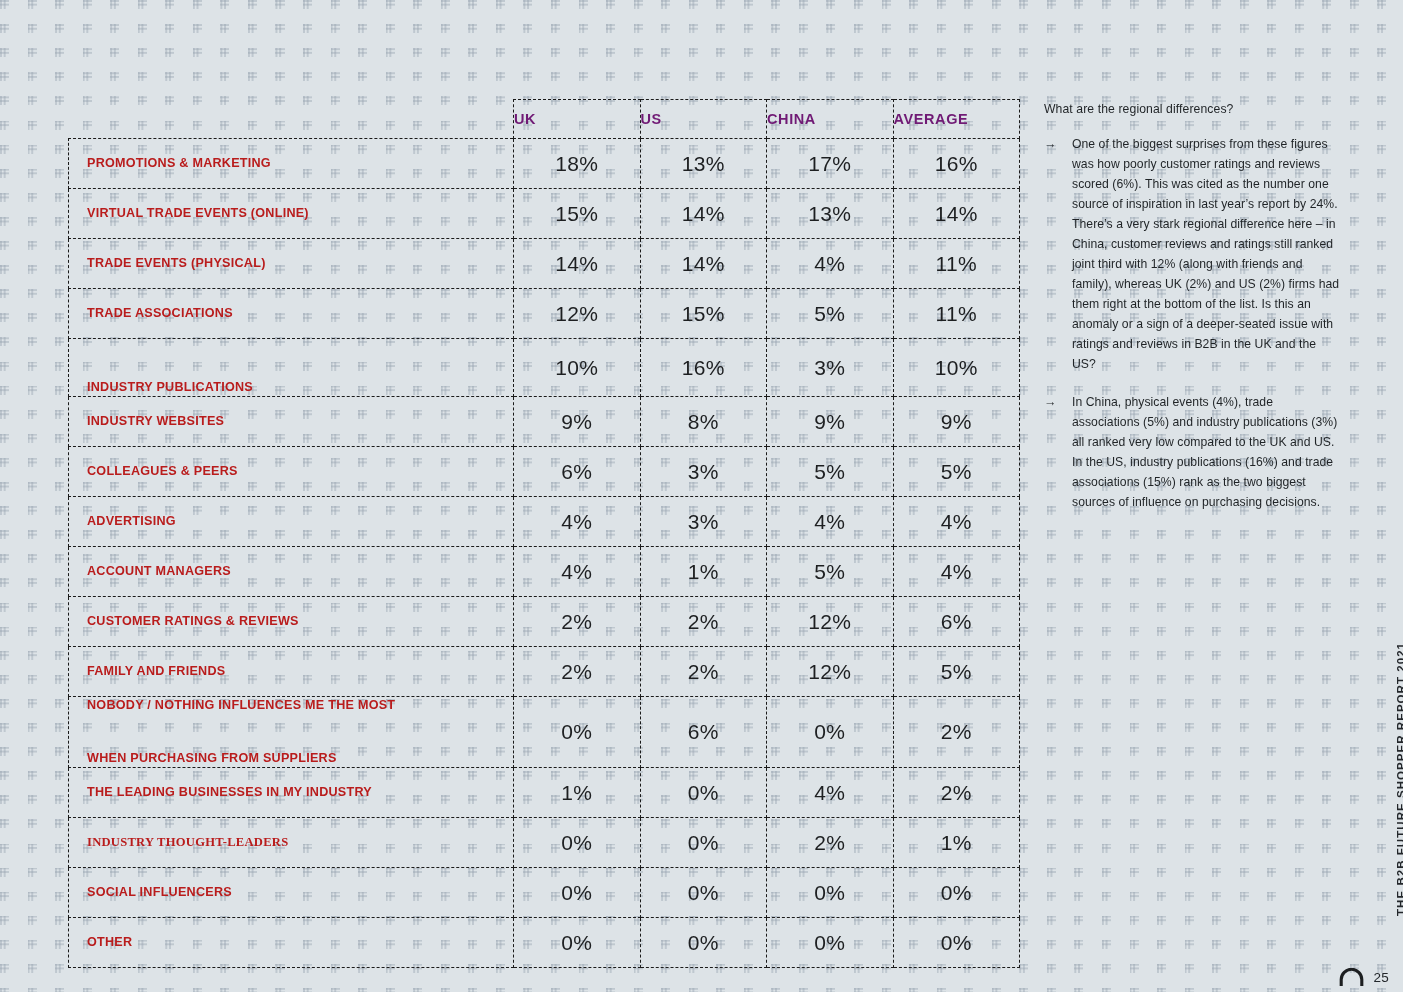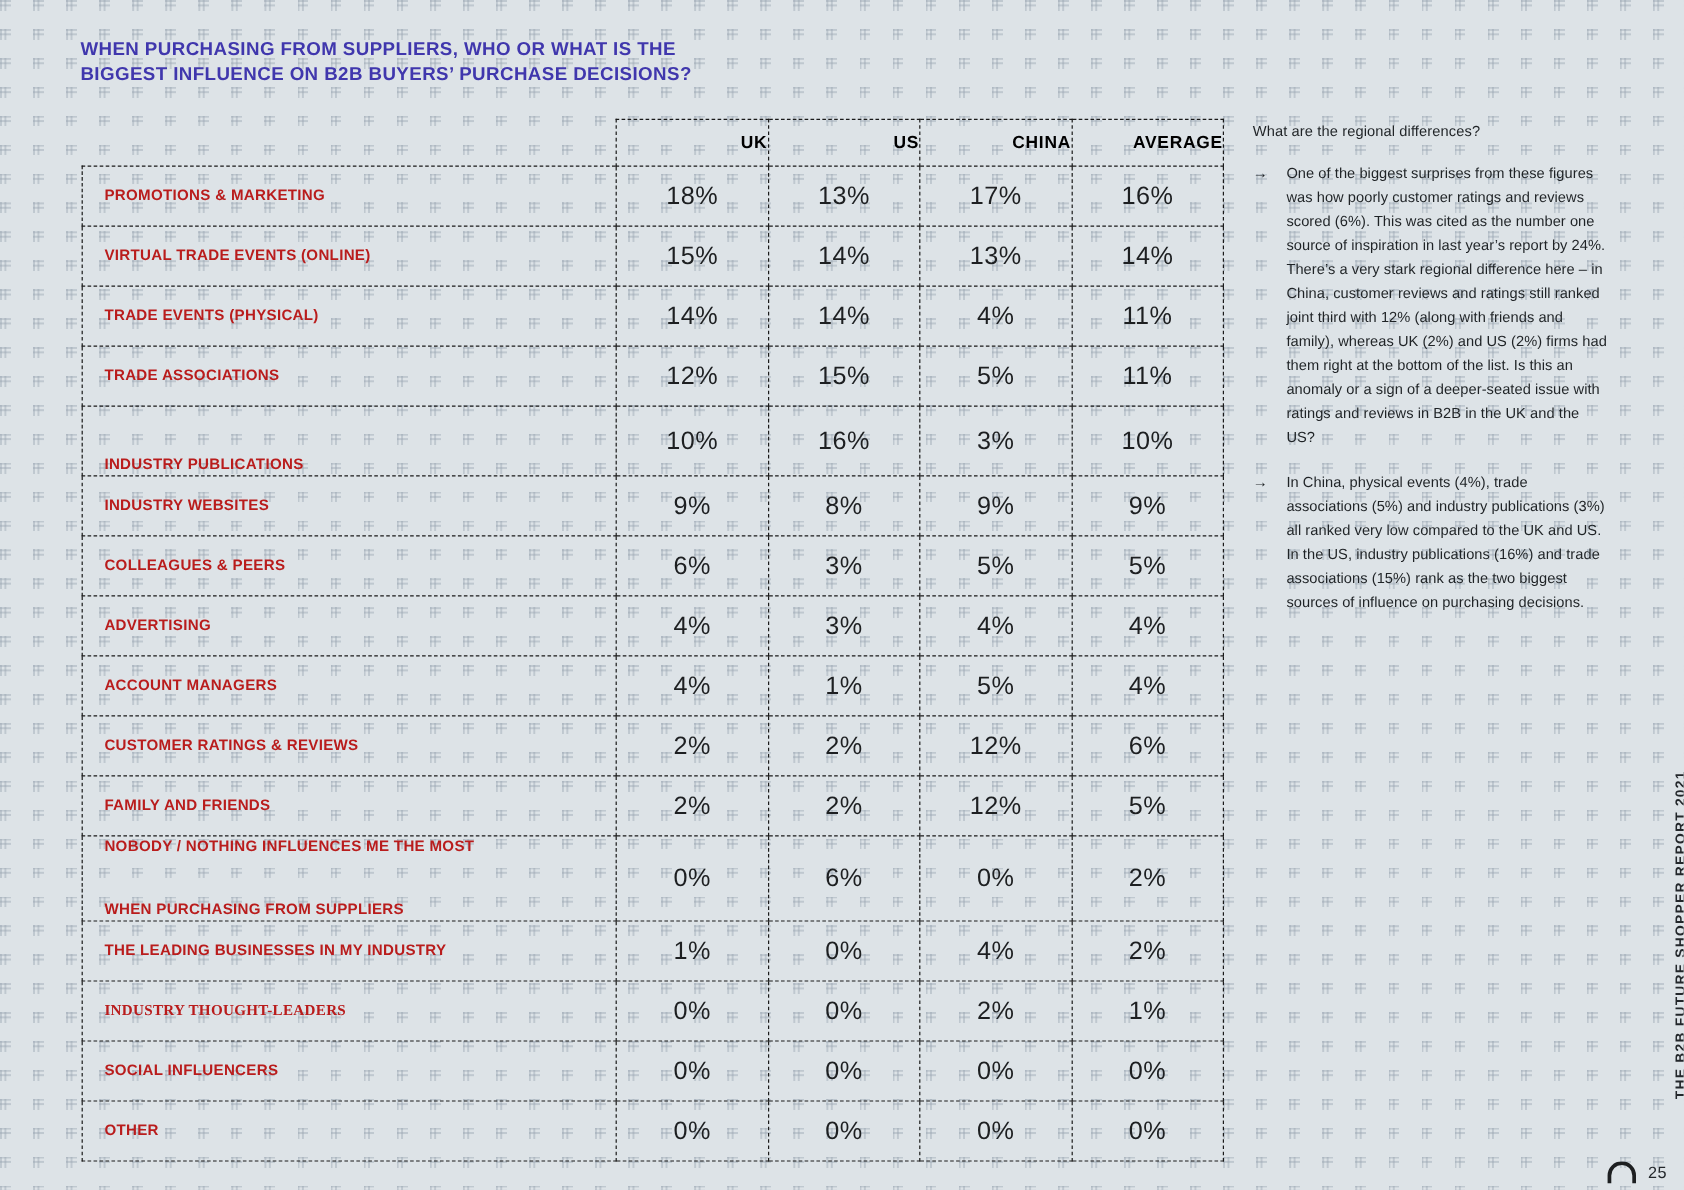--- a/index.html
+++ b/index.html
@@ -98,25 +98,25 @@
     background: transparent;
   }
 
   
   #influence-table thead th.corner {
     border: none;
     height: 39px;
   }
   #influence-table thead th.hcell {
     height: 39px;
-    color: #000000;
+    color: #701a75;
     font-size: 14.5px;
     font-weight: bold;
     letter-spacing: 0.6px;
-    text-align: right;
+    text-align: left;
     vertical-align: middle;
   }
 
   #influence-table td.label {
     text-align: left;
     padding-left: 18px;
     padding-right: 8px;
     font-size: 12.6px;
     font-weight: bold;
     letter-spacing: 0.25px;
@@ -198,24 +198,20 @@
   }
 </style>
 </head>
 <body>
 
 <div id="plus-bg"></div>
 <div id="plus-bg2"></div>
 
 <div id="page">
 
-  <h1 id="title">
-    <span class="ln">WHEN PURCHASING FROM SUPPLIERS, WHO OR WHAT IS THE</span>
-    <span class="ln">BIGGEST INFLUENCE ON B2B BUYERS’ PURCHASE DECISIONS?</span>
-  </h1>
 
   <div id="table-wrap">
     <table id="influence-table">
       <colgroup>
         <col class="c-label">
           <col class="c-val">
           <col class="c-val">
           <col class="c-val">
           <col class="c-val">
       </colgroup>

